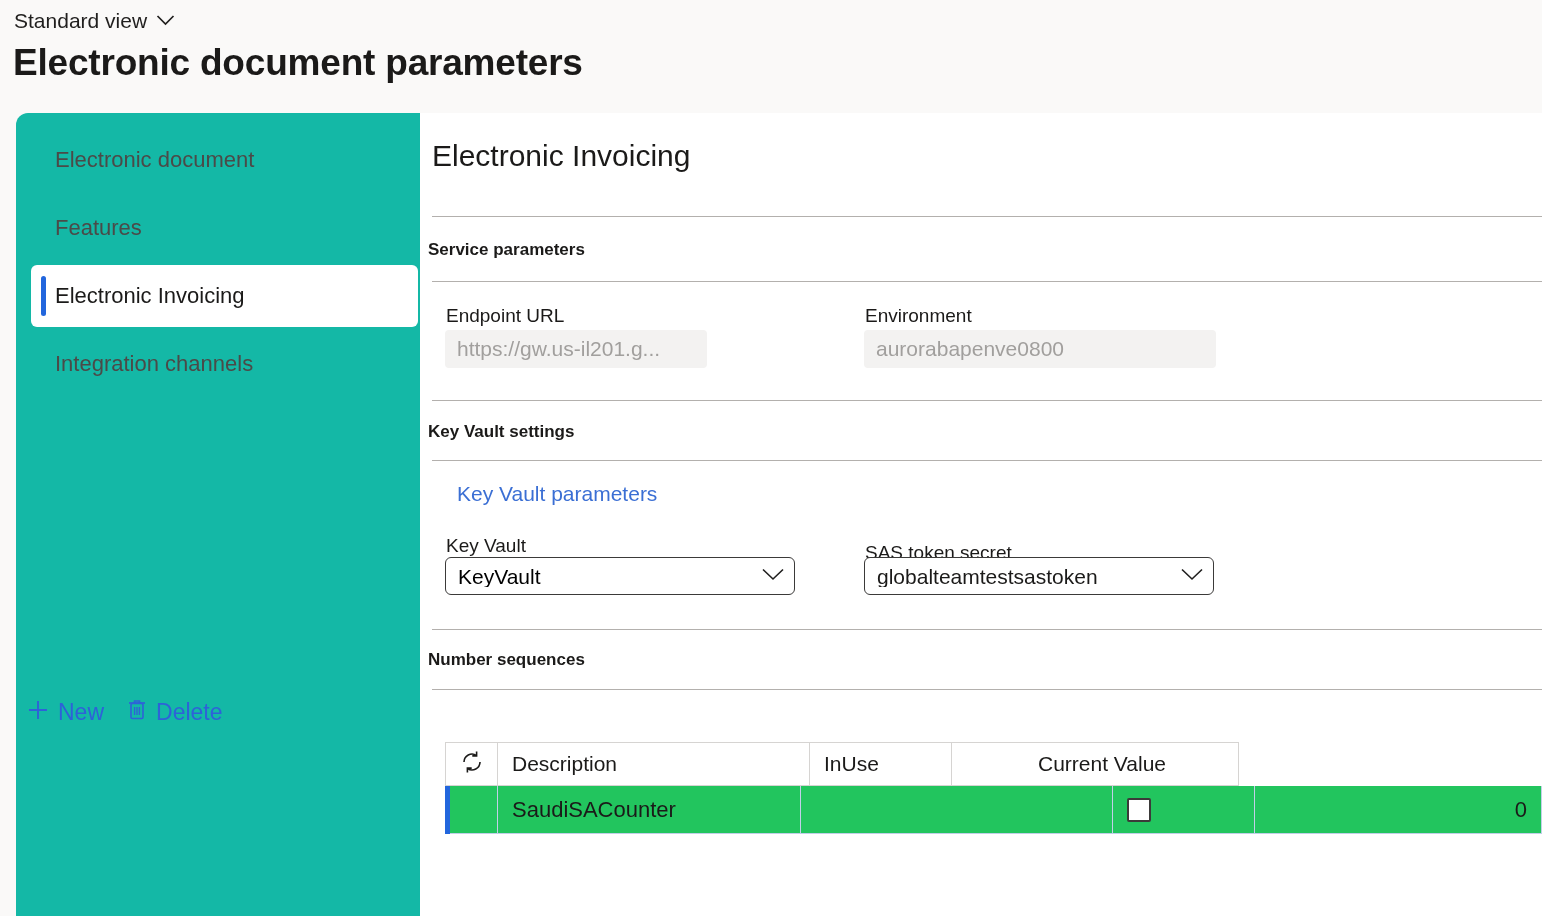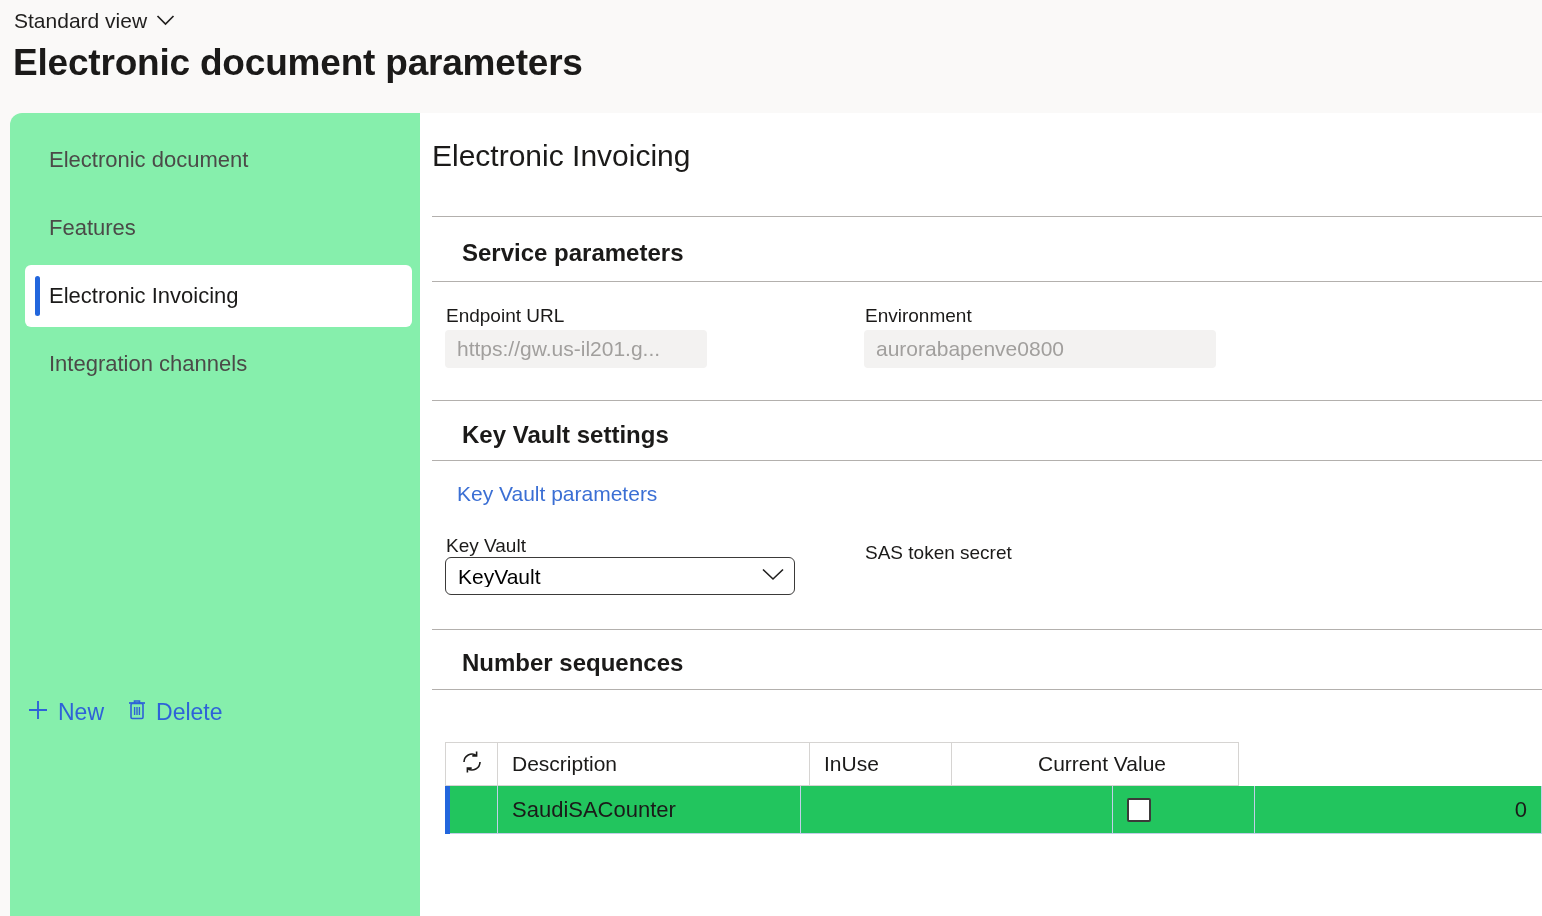--- a/index.html
+++ b/index.html
@@ -34,23 +34,23 @@
   .chev { display: block; }
   .page-title {
     position: absolute; left: 13px; top: 42px;
     font-size: 37px; font-weight: 600; color: #1b1a19;
     letter-spacing: -0.2px; line-height: 1.15;
     white-space: nowrap;
   }
 
   
   .sidebar {
-    position: absolute; left: 10px; top: 113px;
+    position: absolute; left: 16px; top: 113px;
     width: 410px; height: 803px;
-    background: #86efac;
+    background: #14b8a6;
     border-top-left-radius: 12px;
     border-top-right-radius: 0px;
     padding-top: 16px;
   }
   .nav-item {
     position: relative;
     height: 62px;
     margin: 0 8px 6px 15px;
     display: flex; align-items: center;
     padding-left: 24px;
@@ -84,22 +84,22 @@
     font-size: 30px; font-weight: 400; color: #1b1a19;
     line-height: 1;
   }
 
   .divider {
     position: absolute; left: 12px;
     width: 1110px; height: 1px;
     background: #b3b0ad;
   }
   .section-head {
-    position: absolute; left: 42px;
-    font-size: 24px; font-weight: 600; color: #1b1a19;
+    position: absolute; left: 8px;
+    font-size: 17px; font-weight: 600; color: #1b1a19;
     line-height: 1;
   }
 
   .field-label {
     position: absolute;
     font-size: 19px; color: #1b1a19; font-weight: 400;
     line-height: 1; white-space: nowrap;
   }
   .field-ro {
     position: absolute;
@@ -266,20 +266,28 @@
     <div class="combo" style="left:25px; top:444px; width:350px;">
       <span class="combo-val blue">KeyVault</span>
       <span class="combo-chev">
         <svg width="26" height="16" viewBox="0 0 26 16">
             <path d="M3 3.5 L13 13 L23 3.5" fill="none" stroke="#201f1e" stroke-width="1.6"></path>
           </svg>
       </span>
     </div>
 
     <div class="field-label" style="left:445px; top:430px;">SAS token secret</div>
+    <div class="combo" style="left:444px; top:444px; width:350px;">
+      <span class="combo-val dark">globalteamtestsastoken</span>
+      <span class="combo-chev">
+        <svg width="26" height="16" viewBox="0 0 26 16">
+            <path d="M3 3.5 L13 13 L23 3.5" fill="none" stroke="#201f1e" stroke-width="1.6"></path>
+          </svg>
+      </span>
+    </div>
 
     <div class="divider" style="top:516px;"></div>
     <div class="section-head" style="top:538px;">Number sequences</div>
     <div class="divider" style="top:576px;"></div>
   </div>
 
   <div class="grid-toolbar">
     <div class="tb-btn">
       <span>
         <svg width="24" height="24" viewBox="0 0 24 24">

